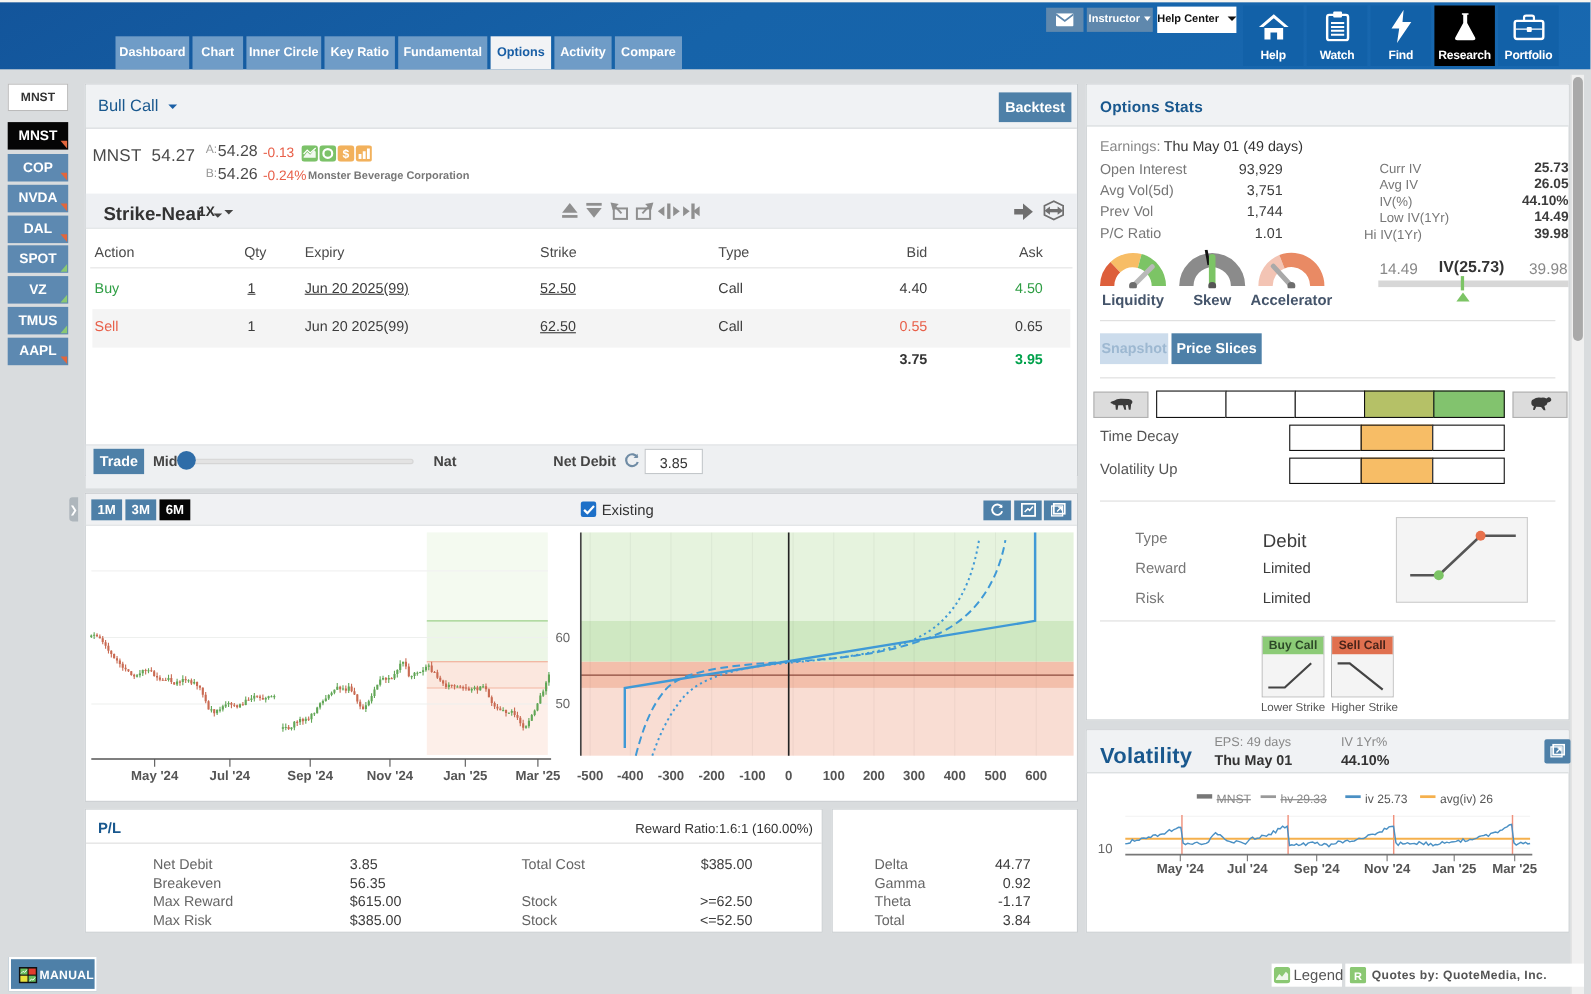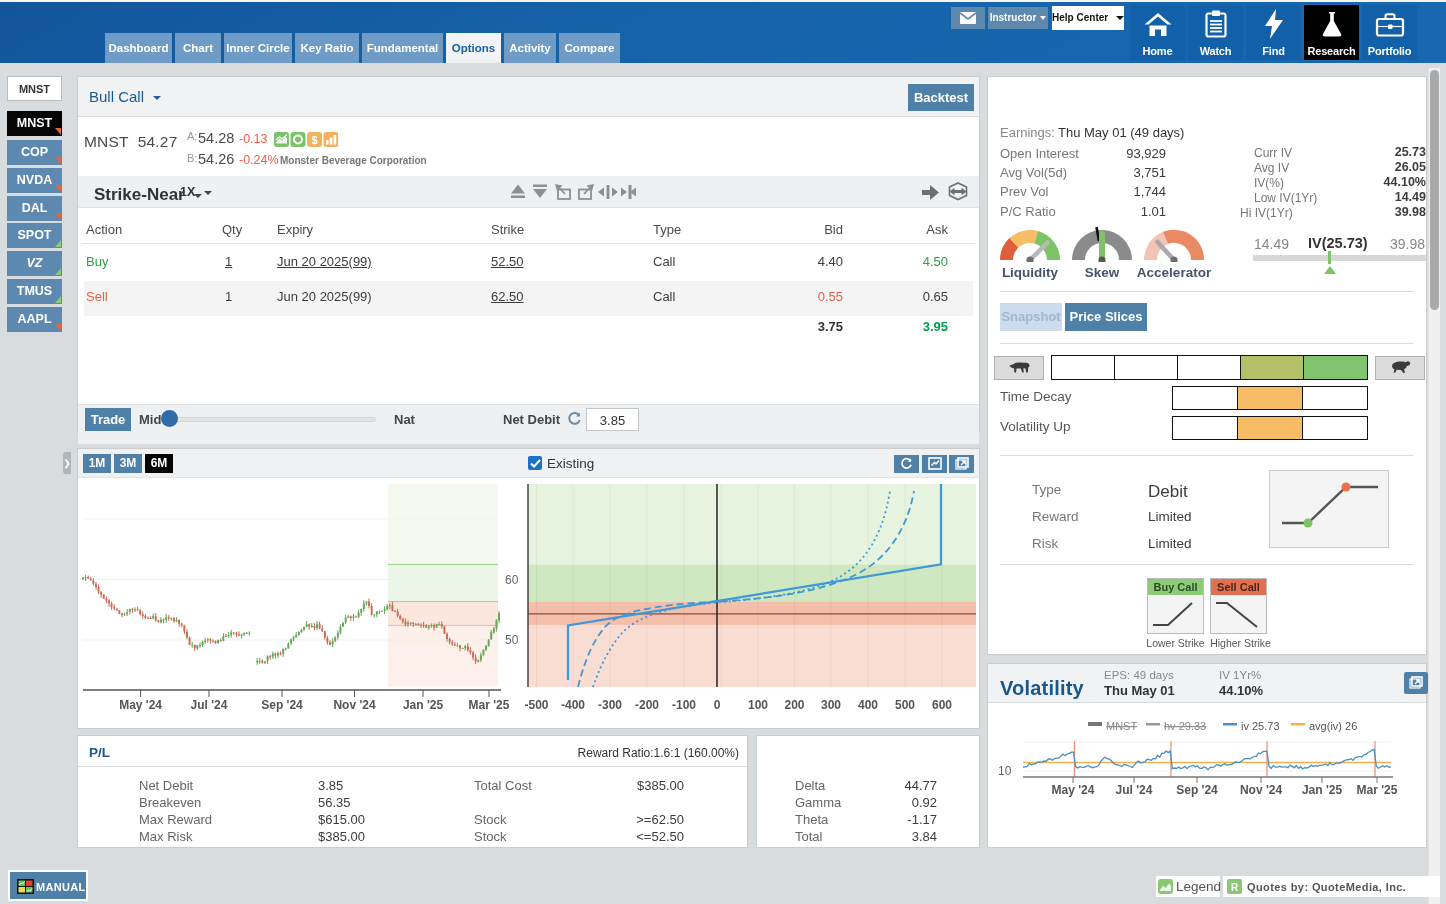--- a/index.html
+++ b/index.html
@@ -49,21 +49,21 @@
       <path d="M0 1 L8 7 L16 1" stroke="#5f88ad" stroke-width="1.6" fill="none"></path>
     </svg></div>
 <div class="topbtn" style="left:988px;width:60px;">Instructor<span class="caret"></span></div>
 <div id="helpc">Help Center <span class="caretd"></span></div>
 
 <div class="bigbtn" style="left:1130px;">
 <svg width="30" height="26" viewBox="0 0 30 26" style="margin-top:6px;">
       <path d="M15 2 L28.5 13.5 L24.5 13.5 L15 5.5 L5.5 13.5 L1.5 13.5 Z" fill="#fff"></path>
       <path d="M6.5 14.5 L23.5 14.5 L23.5 25 L18 25 L18 18.5 L12 18.5 L12 25 L6.5 25 Z" fill="#fff"></path>
     </svg>
-<div class="lbl">Home</div></div>
+<div class="lbl">Help</div></div>
 <div class="bigbtn" style="left:1188px;">
 <svg width="24" height="28" viewBox="0 0 24 28" style="margin-top:5px;">
       <rect x="2.5" y="3.5" width="19" height="23" rx="2" fill="none" stroke="#fff" stroke-width="2.2"></rect>
       <rect x="8" y="0.5" width="8" height="5.5" rx="1" fill="#fff"></rect>
       <line x1="6" y1="11" x2="18" y2="11" stroke="#fff" stroke-width="1.8"></line>
       <line x1="6" y1="14.5" x2="18" y2="14.5" stroke="#fff" stroke-width="1.8"></line>
       <line x1="6" y1="18" x2="18" y2="18" stroke="#fff" stroke-width="1.8"></line>
       <line x1="6" y1="21.5" x2="18" y2="21.5" stroke="#fff" stroke-width="1.8"></line>
     </svg>
 <div class="lbl">Watch</div></div>
@@ -85,21 +85,21 @@
       <rect x="13" y="13.5" width="4.5" height="4.5" rx="0.8" fill="#fff"></rect>
     </svg>
 <div class="lbl">Portfolio</div></div>
 
 <div class="abs" style="left:7px;top:76px;width:55px;height:25px;background:#fff;border:1px solid #bbb;color:#333;font-size:11px;font-weight:bold;text-align:center;line-height:24px;">MNST</div>
 <div class="tick" style="top:111px;background:#050505;">MNST<span class="tri tdown"></span></div>
 <div class="tick" style="top:140px;">COP<span class="tri tdown"></span></div>
 <div class="tick" style="top:167.8px;">NVDA<span class="tri tdown"></span></div>
 <div class="tick" style="top:195.6px;">DAL<span class="tri tdown"></span></div>
 <div class="tick" style="top:223.4px;">SPOT<span class="tri tup"></span></div>
-<div class="tick" style="top:251.2px;font-style:italic;">VZ<span class="tri tup"></span></div>
+<div class="tick" style="top:251.2px;">VZ<span class="tri tup"></span></div>
 <div class="tick" style="top:279px;">TMUS<span class="tri tup"></span></div>
 <div class="tick" style="top:306.8px;">AAPL<span class="tri tdown"></span></div>
 
 <div class="abs" style="left:63px;top:452px;width:8px;height:22px;background:#aeb6bc;border-radius:3px 0 0 3px;color:#fff;font-size:9px;line-height:22px;text-align:center;">❯</div>
 
 <div class="card" style="left:77px;top:76px;width:903px;height:357px;">
   <div class="chead" style="position:absolute;left:0;top:0;width:100%;height:40px;font-size:15px;font-weight:normal;">
     <span style="position:absolute;left:11px;top:11px;">Bull Call <span class="caretd" style="border-top-color:#1a5fa5;"></span></span>
   </div>
   <div class="sbtn" style="left:830px;top:7px;width:66px;height:27px;font-size:13px;line-height:27px;">Backtest</div>
@@ -339,20 +339,23 @@
     <div class="td r" style="left:120px;top:42px;width:60px;">44.77</div>
   <div class="td" style="left:38px;top:59px;color:#666;">Gamma</div>
     <div class="td r" style="left:120px;top:59px;width:60px;">0.92</div>
   <div class="td" style="left:38px;top:76px;color:#666;">Theta</div>
     <div class="td r" style="left:120px;top:76px;width:60px;">-1.17</div>
   <div class="td" style="left:38px;top:93px;color:#666;">Total</div>
     <div class="td r" style="left:120px;top:93px;width:60px;">3.84</div>
 </div>
 
 <div class="card" style="left:987px;top:76px;width:440px;height:579px;">
+  <div class="chead" style="position:absolute;left:0;top:0;width:100%;height:38px;font-size:14px;">
+    <span style="position:absolute;left:12px;top:12px;letter-spacing:0.2px;">Options Stats</span>
+  </div>
   <div class="td" style="left:12px;top:48px;color:#888;font-size:13px;">Earnings:</div>
   <div class="td" style="left:70px;top:48px;color:#333;font-size:13px;">Thu May 01 (49 days)</div>
   <div class="td" style="left:12px;top:69px;color:#777;">Open Interest</div>
     <div class="td r" style="left:108px;top:69px;width:70px;">93,929</div>
   <div class="td" style="left:12px;top:88px;color:#777;">Avg Vol(5d)</div>
     <div class="td r" style="left:108px;top:88px;width:70px;">3,751</div>
   <div class="td" style="left:12px;top:107px;color:#777;">Prev Vol</div>
     <div class="td r" style="left:108px;top:107px;width:70px;">1,744</div>
   <div class="td" style="left:12px;top:127px;color:#777;">P/C Ratio</div>
     <div class="td r" style="left:108px;top:127px;width:70px;">1.01</div>

